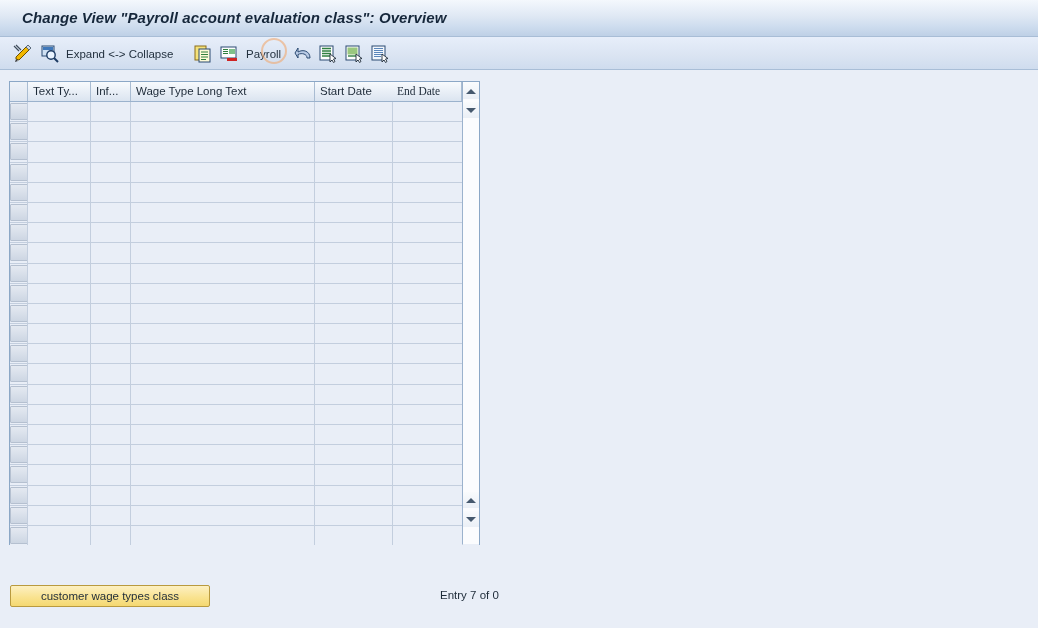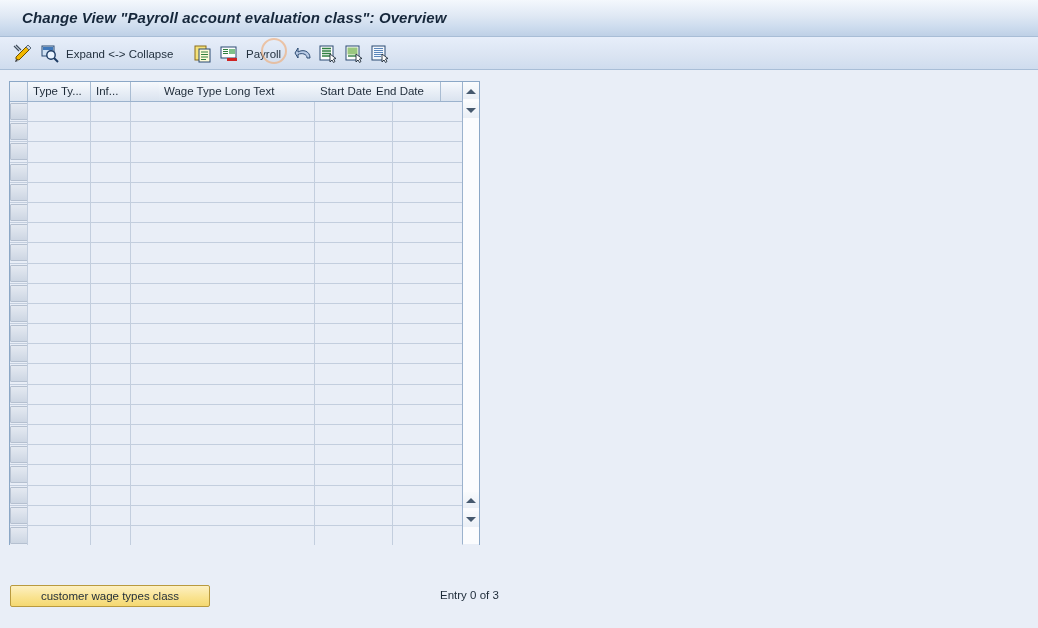--- a/index.html
+++ b/index.html
@@ -314,25 +314,25 @@
       </svg>
     </div>
   </div>
 
   <div class="wm-circle"></div>
 
   <div class="tablewrap">
 
     <div class="thead">
       <div class="th corner"></div>
-      <div class="th" style="left:18px;width:63px;">Type Ty...</div>
+      <div class="th" style="left:18px;width:63px;">Text Ty...</div>
       <div class="th" style="left:81px;width:40px;">Inf...</div>
-      <div class="th" style="left:121px;width:184px;margin-left:28px;">Wage Type Long Text</div>
+      <div class="th" style="left:121px;width:184px;">Wage Type Long Text</div>
       <div class="th" style="left:305px;width:78px;">Start Date</div>
-      <div class="th" style="left:361px;width:70px;">End Date</div>
+      <div class="th" style="left:382px;width:70px;font-family:Liberation Serif, serif;">End Date</div>
       <div class="cfg-icon">
           <i></i>
           <i></i>
           <i></i>
         </div>
     </div>
 
     <div class="tbody" id="tbody">
         <div class="trow">
           <div class="rowhdr"></div>
@@ -546,15 +546,15 @@
         </div>
       <div class="sb-btn" style="top:429px;">
           <span class="arrow-down"></span>
         </div>
     </div>
   </div>
 
   <div class="btn-custwt">customer wage types class</div>
 
 
-  <div class="entry-text">Entry 0 of 3</div>
+  <div class="entry-text">Entry 7 of 0</div>
 
 </div>
 
 </body></html>

